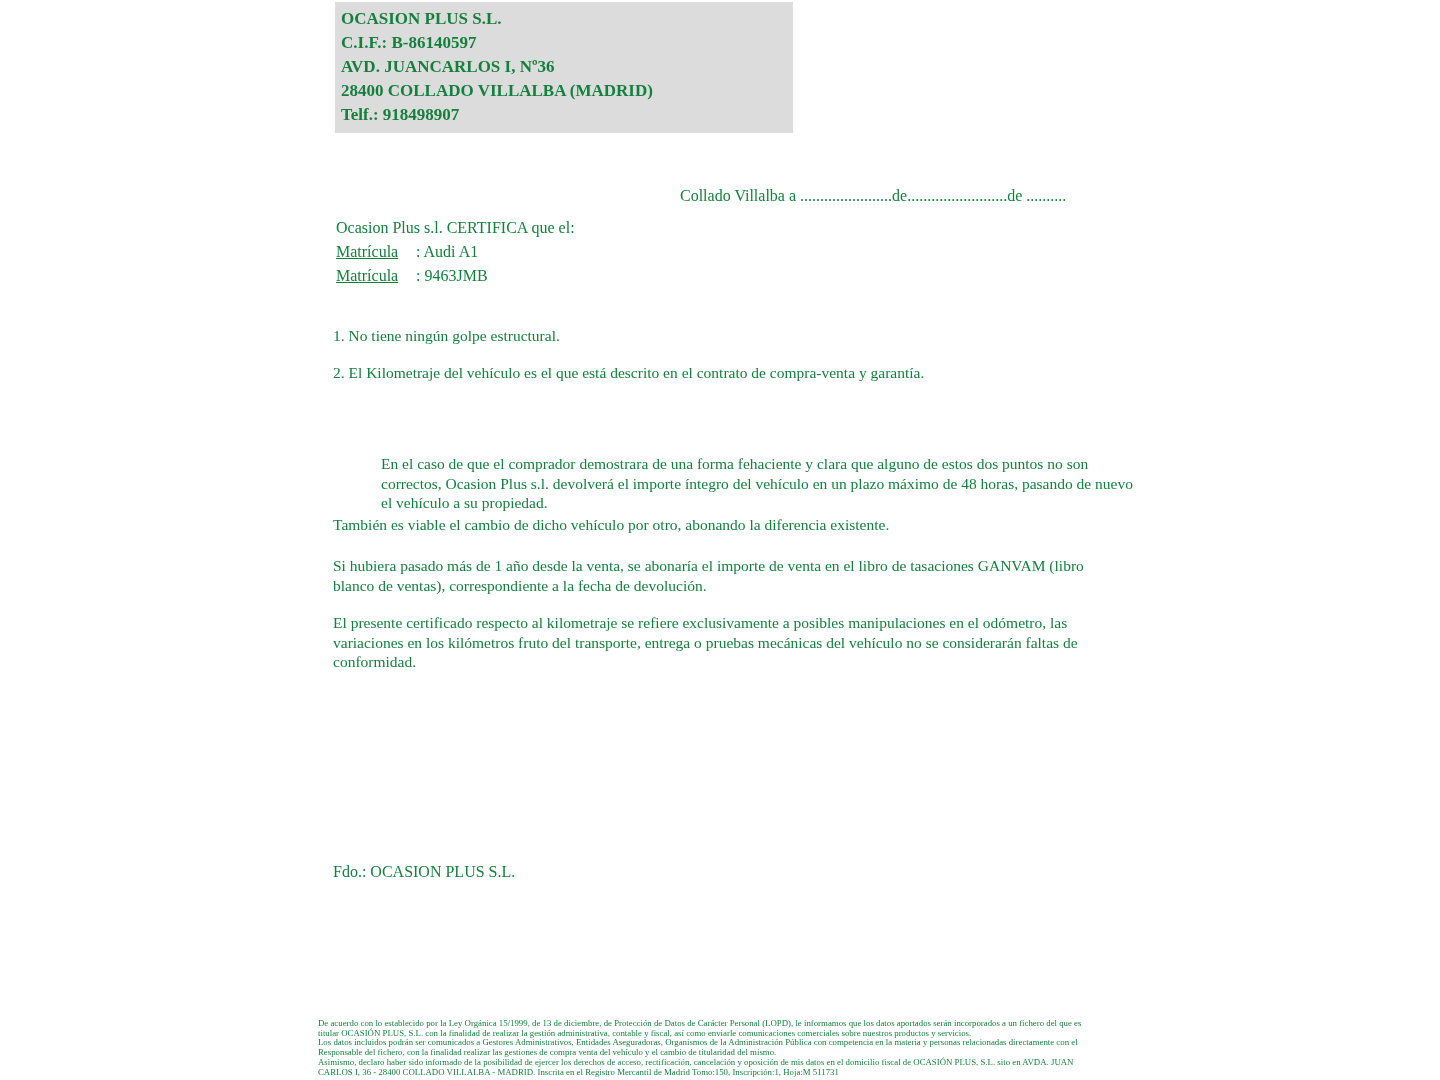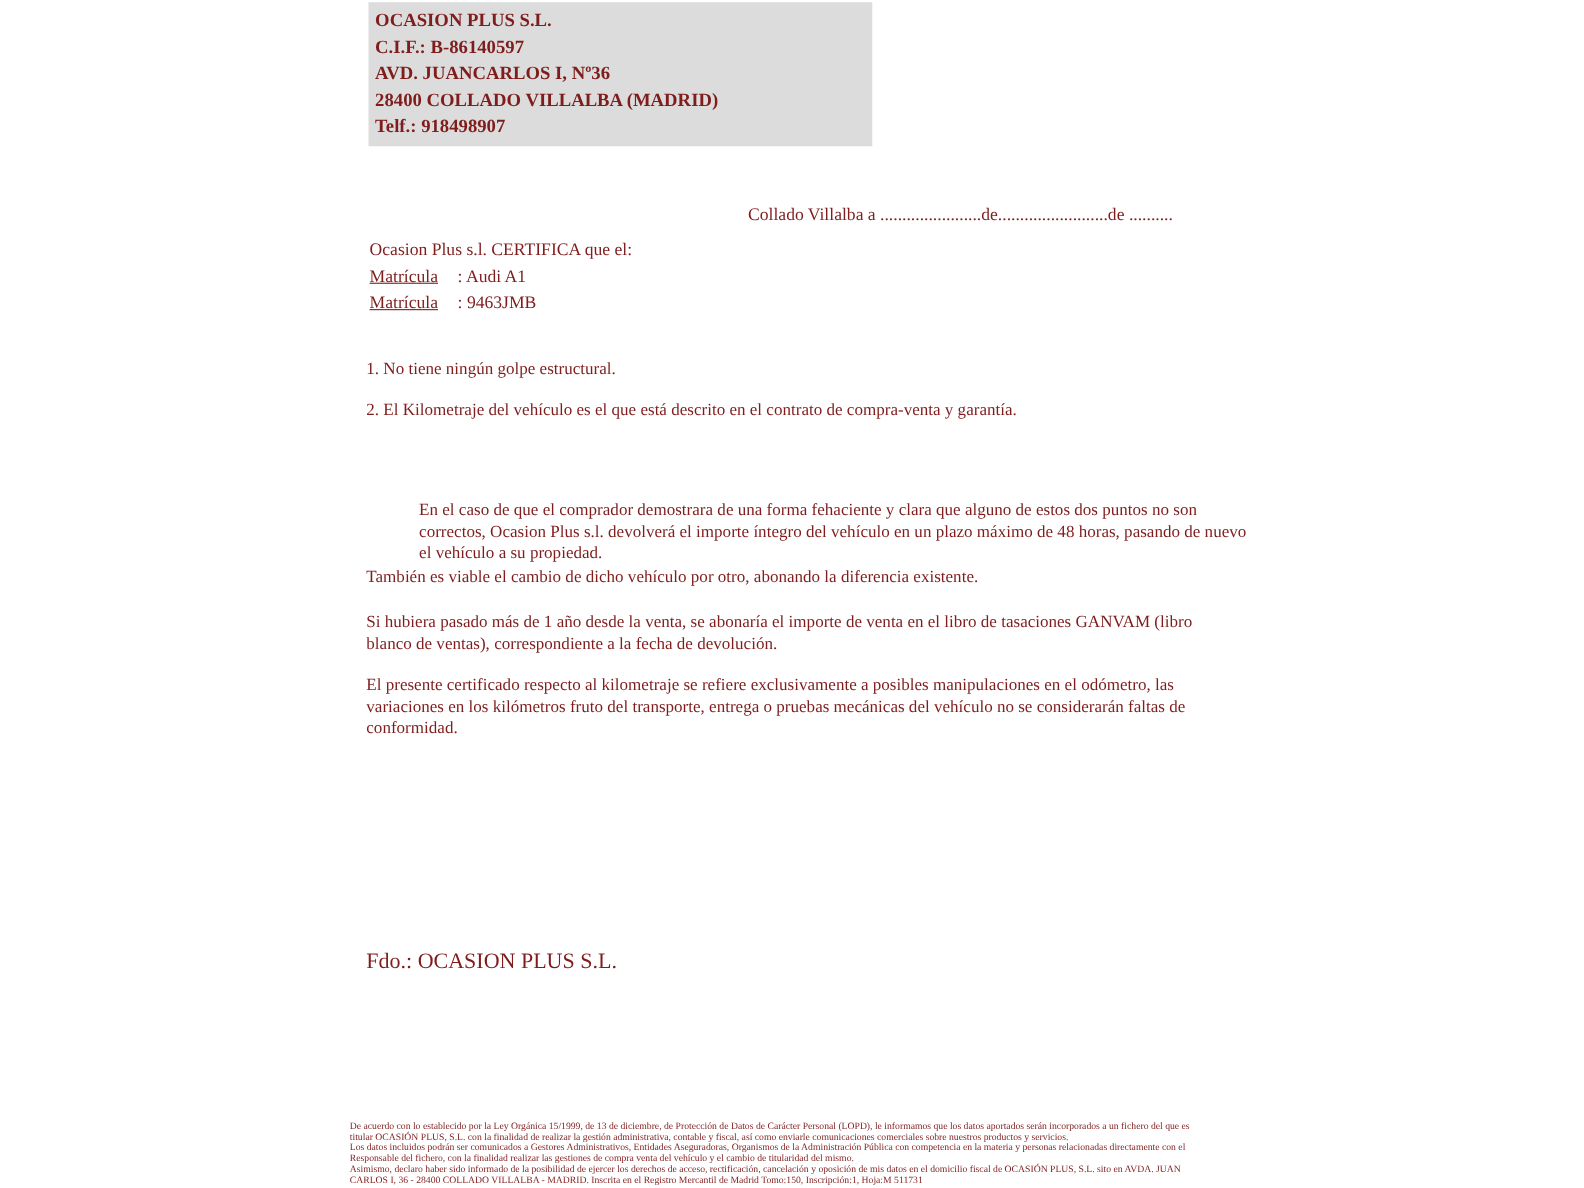--- a/index.html
+++ b/index.html
@@ -6,21 +6,21 @@
     margin: 0;
     padding: 0;
     background: #ffffff;
   }
   .page {
     position: relative;
     width: 1440px;
     height: 1080px;
     background: #ffffff;
     font-family: "Liberation Serif", "DejaVu Serif", serif;
-    color: #7f1d1d;
+    color: #15803d;
     overflow: hidden;
   }
   .company-box {
     position: absolute;
     left: 335px;
     top: 2px;
     width: 458px;
     background: #dcdcdc;
     padding: 5px 0 6px 6px;
     box-sizing: border-box;
@@ -63,21 +63,21 @@
   .pt1 { top: 326px; }
   .pt2 { top: 363px; }
   .para1 { top: 454px; margin-left: 48px; }
   .para2 { top: 515px; }
   .para3 { top: 556px; }
   .para4 { top: 613px; }
   .signature {
     position: absolute;
     left: 333px;
     top: 863px;
-    font-size: 20px;
+    font-size: 16px;
   }
   .legal-footer {
     position: absolute;
     left: 318px;
     top: 1019px;
     width: 772px;
     font-size: 8.8px;
     line-height: 9.7px;
   }
   .legal-footer p {

